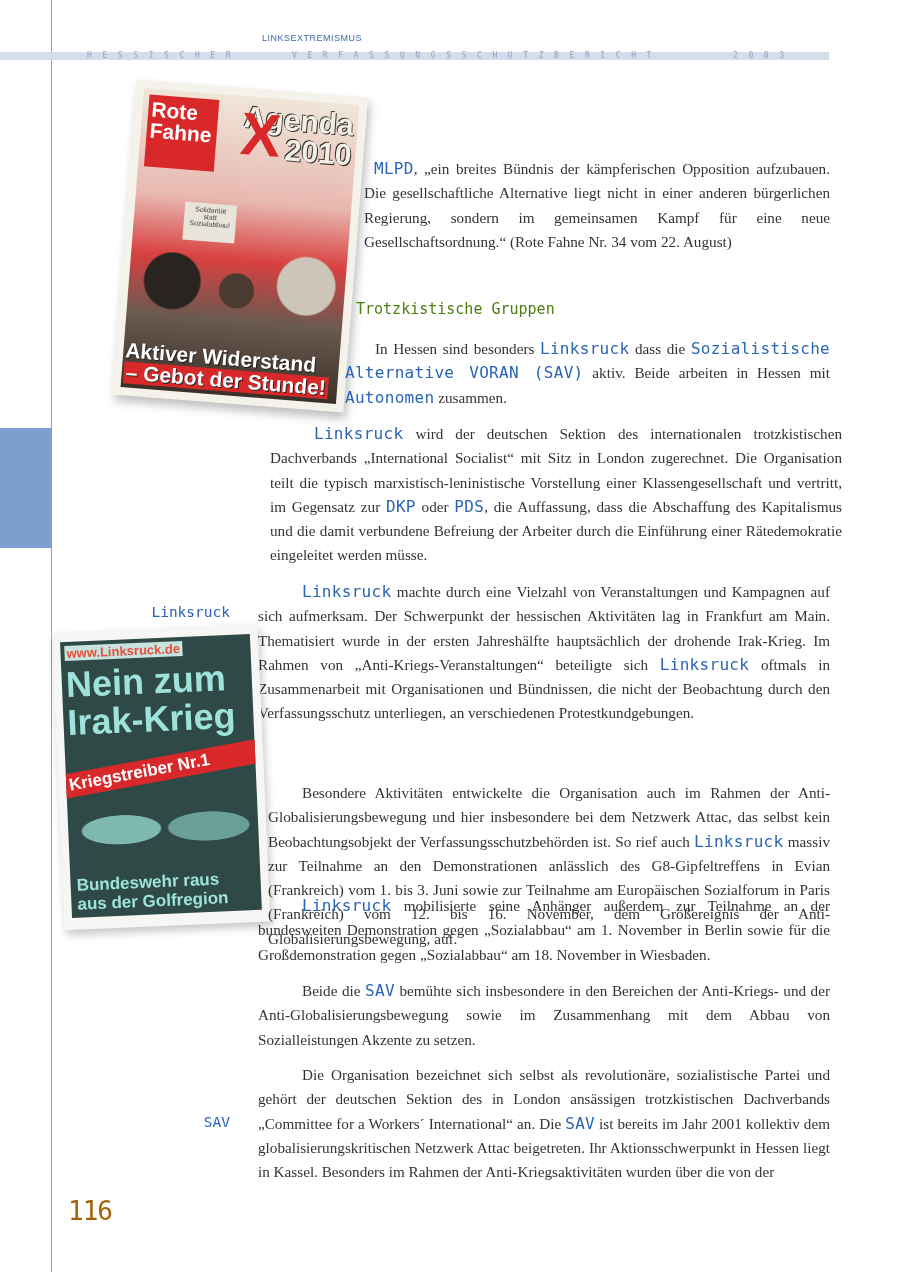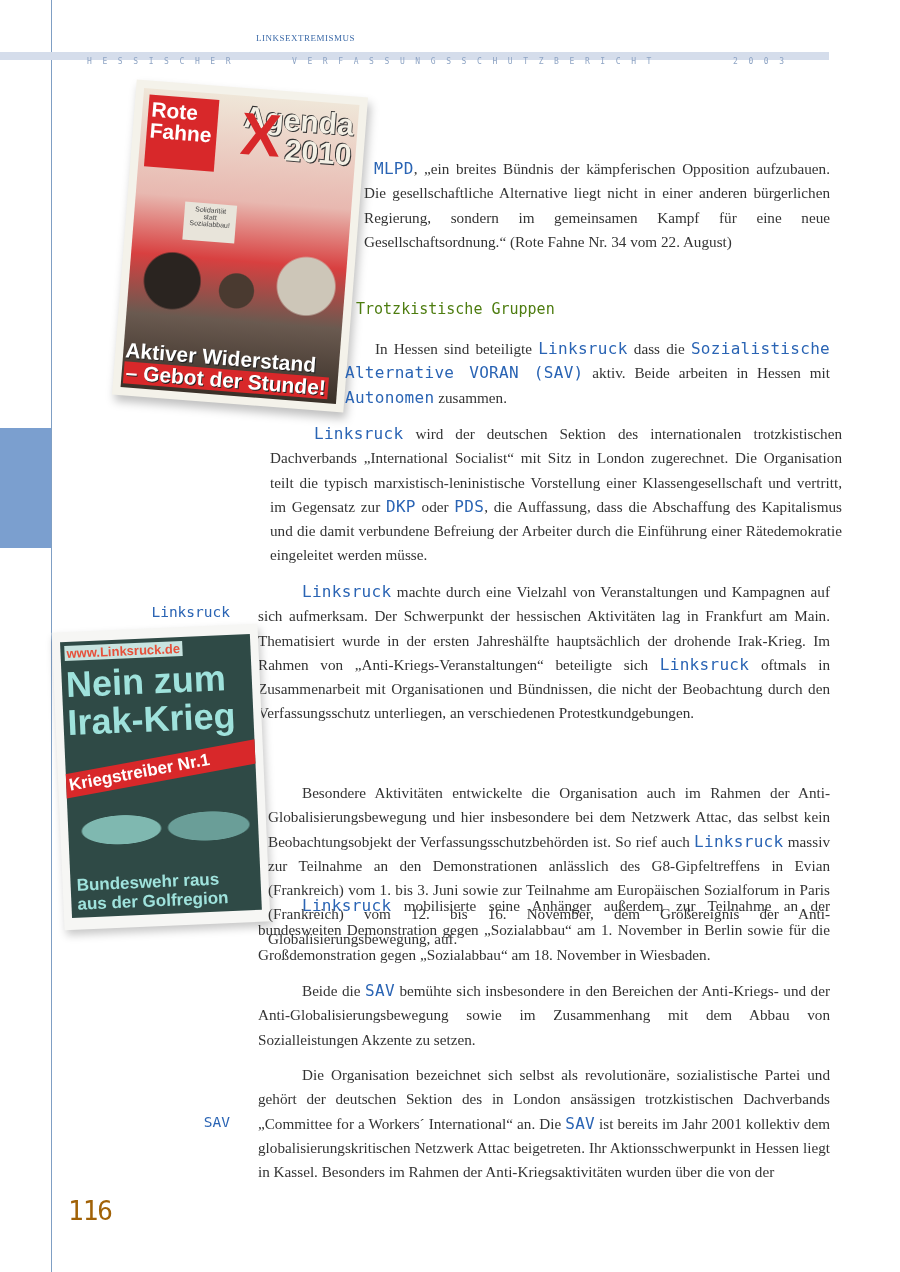--- a/index.html
+++ b/index.html
@@ -2,23 +2,23 @@
 <html><head>
 <meta charset="utf-8">
 <style>
   * { margin: 0; padding: 0; box-sizing: border-box; }
   html, body { width: 900px; height: 1272px; background: #ffffff; overflow: hidden; }
   body { position: relative; font-family: "Liberation Serif", "DejaVu Serif", serif; color: #333333; }
 
   .vline { position: absolute; left: 51px; top: 0; width: 1px; height: 1272px; background: #7f9fc4; }
   .side-tab { position: absolute; left: 0; top: 428px; width: 51px; height: 120px; background: #7b9fcf; }
 
-  .chapter { position: absolute; left: 256px; top: 33px; font-family: Liberation Serif, serif; font-size: 9px; color: #3c6aa8; letter-spacing: 0.5px; }
+  .chapter { position: absolute; left: 262px; top: 33px; font-family: Liberation Sans, sans-serif; font-size: 9px; color: #3c6aa8; letter-spacing: 0.5px; }
   .band { position: absolute; left: 0; top: 52px; width: 829px; height: 8px; background: #d5ddeb; }
-  .band-text { position: absolute; top: 57px; font-family: "DejaVu Sans Mono", monospace; font-size: 8px; color: #8ea4c4; letter-spacing: 10.6px; white-space: nowrap; line-height: 10px; }
+  .band-text { position: absolute; top: 51px; font-family: "DejaVu Sans Mono", monospace; font-size: 8px; color: #8ea4c4; letter-spacing: 10.6px; white-space: nowrap; line-height: 10px; }
 
   .kw { font-family: "DejaVu Sans Mono", monospace; color: #2a64b4; font-size: 16px; letter-spacing: 0.3px; }
 
   .text { position: absolute; font-size: 15.2px; line-height: 24.3px; text-align: justify; color: #333; }
   .text p { text-indent: 44px; }
   .heading { position: absolute; left: 356px; top: 300px; font-family: "DejaVu Sans Mono", monospace; font-size: 15px; color: #4d7c0f; }
 
   .margin-label { position: absolute; font-family: "DejaVu Sans Mono", monospace; font-size: 14.5px; color: #2a64b4; text-align: right; }
 
   .page-num { position: absolute; left: 68px; top: 1196px; font-family: "DejaVu Sans Mono", monospace; font-size: 26px; color: #a16207; letter-spacing: -1px; }
@@ -72,21 +72,21 @@
   </div>
 </div>
 
 <div class="text" style="left:364px; top:157px; width:466px;">
   <div style="text-indent:10px;"><span class="kw">MLPD</span><span>, „ein breites Bündnis der kämpferischen Opposition aufzubauen. Die gesellschaftliche Alternative liegt nicht in einer anderen bürgerlichen Regierung, sondern im gemeinsamen Kampf für eine neue Gesellschaftsordnung.“ (Rote Fahne Nr. 34 vom 22. August)</span></div>
 </div>
 
 <div class="heading">Trotzkistische Gruppen</div>
 
 <div class="text" style="left:345px; top:337px; width:485px;">
-  <p style="text-indent:30px;"><span>In Hessen sind beteiligte </span><span class="kw">Linksruck</span><span> dass die </span><span class="kw">Sozialistische Alternative VORAN (SAV)</span><span> aktiv. Beide arbeiten in Hessen mit </span><span class="kw">Autonomen</span><span> zusammen.</span></p>
+  <p style="text-indent:30px;"><span>In Hessen sind besonders </span><span class="kw">Linksruck</span><span> dass die </span><span class="kw">Sozialistische Alternative VORAN (SAV)</span><span> aktiv. Beide arbeiten in Hessen mit </span><span class="kw">Autonomen</span><span> zusammen.</span></p>
 </div>
 
 <div class="text" style="left:258px; top:422px; width:572px;margin-left:12px;">
   <p><span class="kw">Linksruck</span><span> wird der deutschen Sektion des internationalen trotzkistischen Dachverbands „International Socialist“ mit Sitz in London zugerechnet. Die Organisation teilt die typisch marxistisch-leninistische Vorstellung einer Klassengesellschaft und vertritt, im Gegensatz zur </span><span class="kw">DKP</span><span> oder </span><span class="kw">PDS</span><span>, die Auffassung, dass die Abschaffung des Kapitalismus und die damit verbundene Befreiung der Arbeiter durch die Einführung einer Rätedemokratie eingeleitet werden müsse.</span></p>
 </div>
 
 <div class="margin-label" style="left:120px; top:604px; width:110px;">Linksruck</div>
 
 <div class="text" style="left:258px; top:580px; width:572px;">
   <p><span class="kw">Linksruck</span><span> machte durch eine Vielzahl von Veranstaltungen und Kampagnen auf sich aufmerksam. Der Schwerpunkt der hessischen Aktivitäten lag in Frankfurt am Main. Thematisiert wurde in der ersten Jahreshälfte hauptsächlich der drohende Irak-Krieg. Im Rahmen von „Anti-Kriegs-Veranstaltungen“ beteiligte sich </span><span class="kw">Linksruck</span><span> oftmals in Zusammenarbeit mit Organisationen und Bündnissen, die nicht der Beobachtung durch den Verfassungsschutz unterliegen, an verschiedenen Protestkundgebungen.</span></p>

